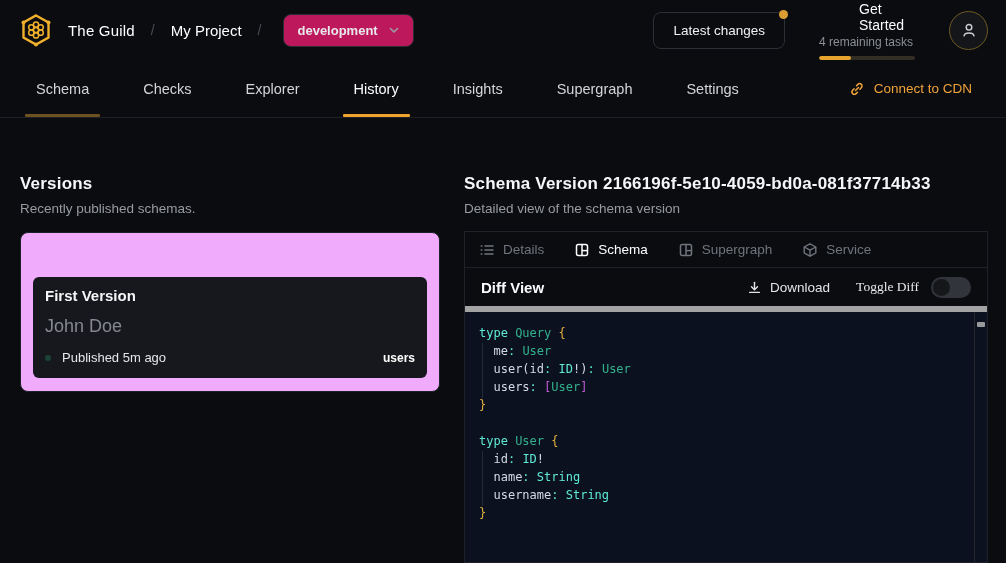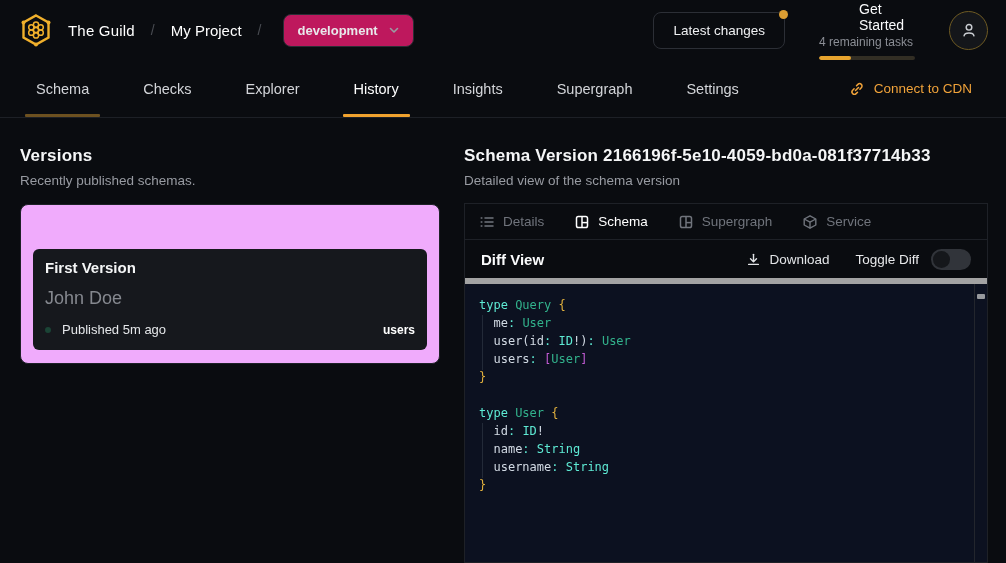--- a/index.html
+++ b/index.html
@@ -69,21 +69,21 @@
   .cdn-link {
     margin-left:auto; display:flex; align-items:center; gap:9px;
     color:#f1a33a; font-size:13.5px; cursor:pointer;
   }
 
   
   .content { display:flex; height:445px; }
   .left-col { width:464px; padding:28px 24px 0 20px; }
   .right-col { flex:1; margin-right:18px; padding-top:28px; display:flex; flex-direction:column; }
 
-  .panel-title { font-size:17px; font-weight:700; color:#f5f6f7; letter-spacing:.2px; }
+  .panel-title { font-size:17px; font-weight:700; color:#f5f6f7; letter-spacing:.2px;margin-top:28px; }
   .panel-sub { font-size:13.5px; color:#989ba2; margin-top:7px; }
 
   .versions-card {
     margin-top:16px; background:#f0abfc; border:1px solid #1e2127;
     border-radius:8px; padding:44px 12px 13px 12px;
   }
   .version-item {
     background:#16181d; border-radius:6px; padding:10px 12px 13px 12px; cursor:pointer;
   }
   .version-name { font-size:15px; font-weight:700; color:#f4f5f6; }
@@ -109,21 +109,21 @@
   .detail-tab.active { color:#ffffff; }
   .detail-tab.active svg { stroke:#ffffff; }
 
   .diff-row {
     height:44px; display:flex; align-items:center;
     padding:0 16px; border-bottom:6px solid #a3a3a3; flex:none;
   }
   .diff-title { font-size:15px; font-weight:700; color:#fafbfc; }
   .diff-actions { margin-left:auto; display:flex; align-items:center; gap:26px; }
   .download-btn { display:flex; align-items:flex-end; gap:8px; font-size:13.5px; color:#e2e4e7; cursor:pointer; background:none; border:none; font-family:inherit; }
-  .toggle-wrap { display:flex; align-items:center; gap:12px; }
+  .toggle-wrap { display:flex; align-items:center; gap:12px;font-family:Liberation Serif, serif; }
   .toggle-label { font-size:13.5px; color:#e8e9eb; }
   .toggle {
     width:40px; height:21px; border-radius:11px; background:#31343a;
     position:relative; cursor:pointer;
   }
   .toggle-knob {
     position:absolute; top:2px; left:2px; width:17px; height:17px;
     border-radius:50%; background:#15171b;
   }
 

